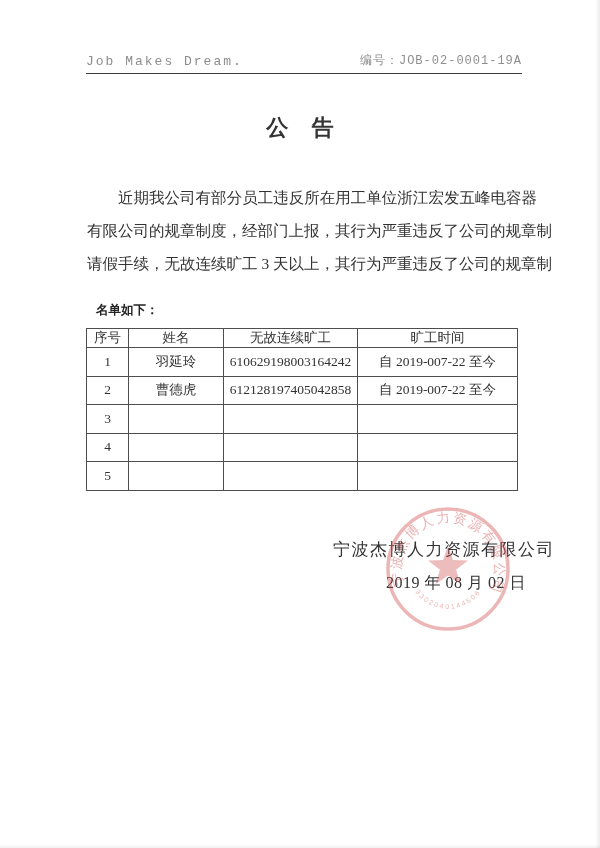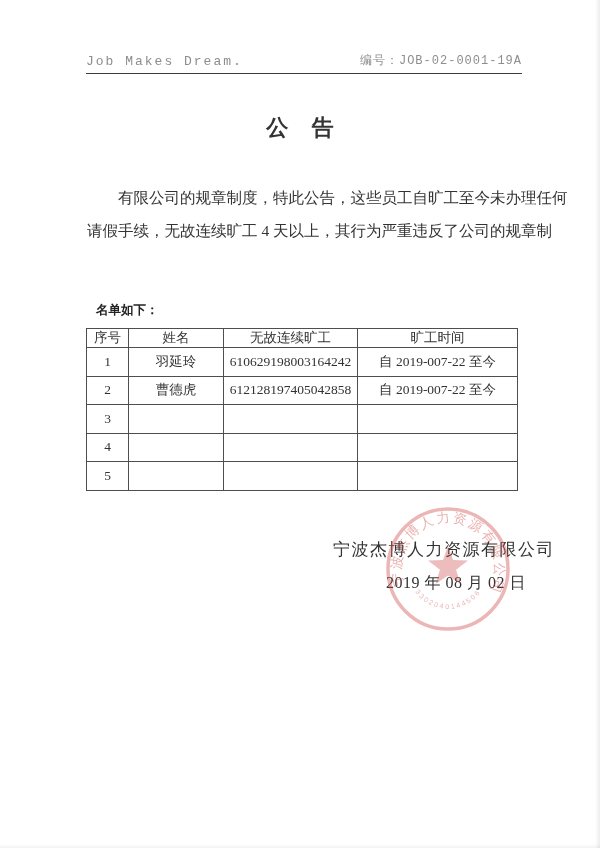--- a/index.html
+++ b/index.html
@@ -105,22 +105,23 @@
 <div class="page">
 
   <div class="doc-header">
     <span class="slogan">Job Makes Dream.</span>
     <span class="doc-number">编号：JOB-02-0001-19A</span>
   </div>
 
   <div class="doc-title">公 告</div>
 
   <div class="doc-body">
-    <div class="body-line">有限公司的规章制度，特此公告，这些员工自旷工至今未办理任何</div>
-    <div class="body-line">请假手续，无故连续旷工 4 天以上，其行为严重违反了公司的规章制</div>
+    <div class="body-line">近期我公司有部分员工违反所在用工单位浙江宏发五峰电容器</div>
+    <div class="body-line">有限公司的规章制度，经部门上报，其行为严重违反了公司的规章制</div>
+    <div class="body-line">请假手续，无故连续旷工 3 天以上，其行为严重违反了公司的规章制</div>
   </div>
 
   <div class="list-label">名单如下：</div>
 
   <table class="roster-table">
     <thead>
       <tr>
         <th class="col-seq">序号</th>
         <th class="col-name">姓名</th>
         <th class="col-id">无故连续旷工</th>

